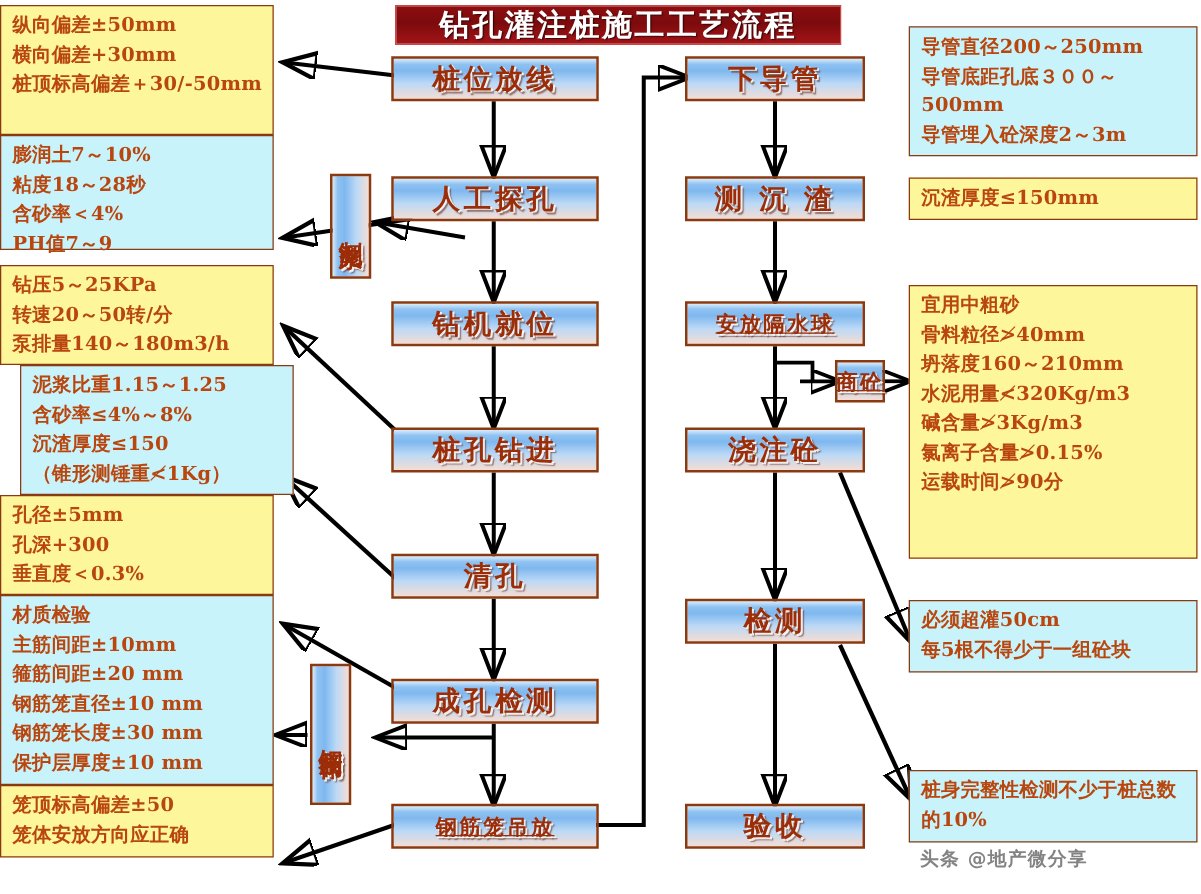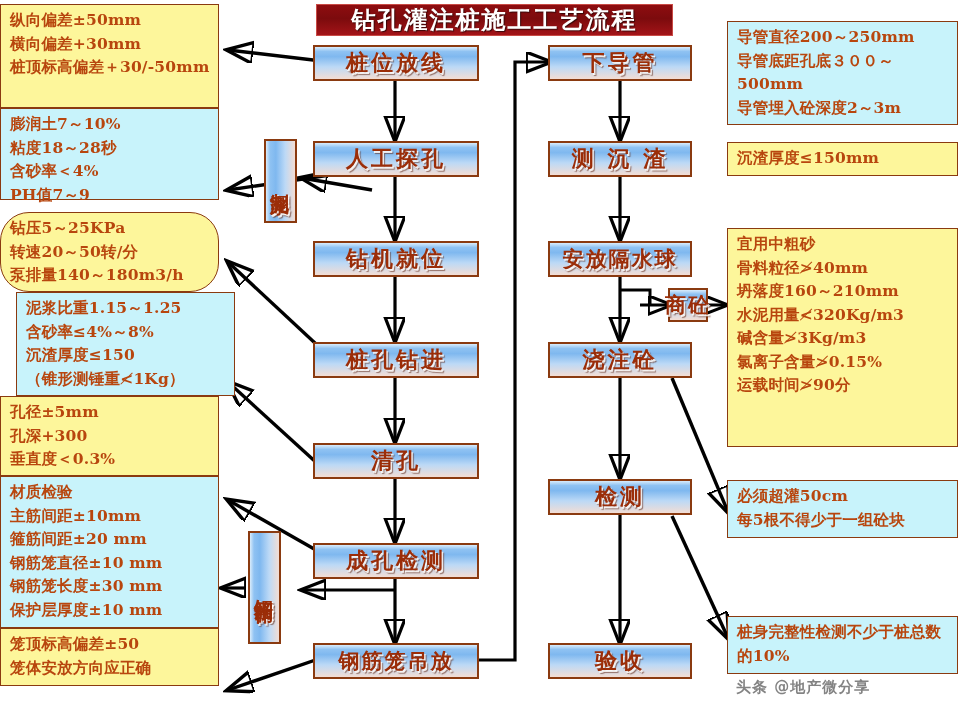--- a/index.html
+++ b/index.html
@@ -34,21 +34,21 @@
     background:linear-gradient(to bottom,#d9ecfb 0%,#8fc2f2 14%,#7fb8ef 30%,#bcd9f6 62%,#f3ddd4 100%);
     display:flex;align-items:center;justify-content:center;
     color:#9b2d08;
     font-weight:bold;
     font-size:22px;
     letter-spacing:3px;
     text-shadow:1.5px 1.5px 0 rgba(255,255,255,.85), 2.5px 2.5px 1px rgba(90,30,10,.55);
     font-family:"DejaVu Serif","Liberation Serif",serif;
     white-space:nowrap;
   }
-  .node.small{font-size:21px;letter-spacing:2px;}
+  .node.small{font-size:17px;letter-spacing:2px;text-decoration:underline;}
   .node.vert{
     writing-mode:vertical-rl;
     letter-spacing:2px;
     font-size:19px;
     padding:2px 0;
     background:linear-gradient(to right,#d9ecfb 0%,#8fc2f2 14%,#7fb8ef 34%,#bcd9f6 66%,#f3ddd4 100%);
   }
 
   
   #title{
@@ -141,21 +141,21 @@
     <span class="ln wrap">桩顶标高偏差＋30/-50mm</span>
   </div>
 
   <div class="note c" style="left:0px;top:108px;width:219px;height:92px;">
     <span class="ln">膨润土7～10%</span>
     <span class="ln">粘度18～28秒</span>
     <span class="ln">含砂率＜4%</span>
     <span class="ln">PH值7～9</span>
   </div>
 
-  <div class="note y" style="left:0px;top:212px;width:219px;height:80px;border-radius:29px;">
+  <div class="note y" style="left:0px;top:212px;width:219px;height:80px;">
     <span class="ln">钻压5～25KPa</span>
     <span class="ln">转速20～50转/分</span>
     <span class="ln">泵排量140～180m3/h</span>
   </div>
 
   <div class="note c" style="left:16px;top:292px;width:219px;height:104px;">
     <span class="ln">泥浆比重1.15～1.25</span>
     <span class="ln">含砂率≤4%～8%</span>
     <span class="ln">沉渣厚度≤150</span>
     <span class="ln">（锥形测锤重≮1Kg）</span>

